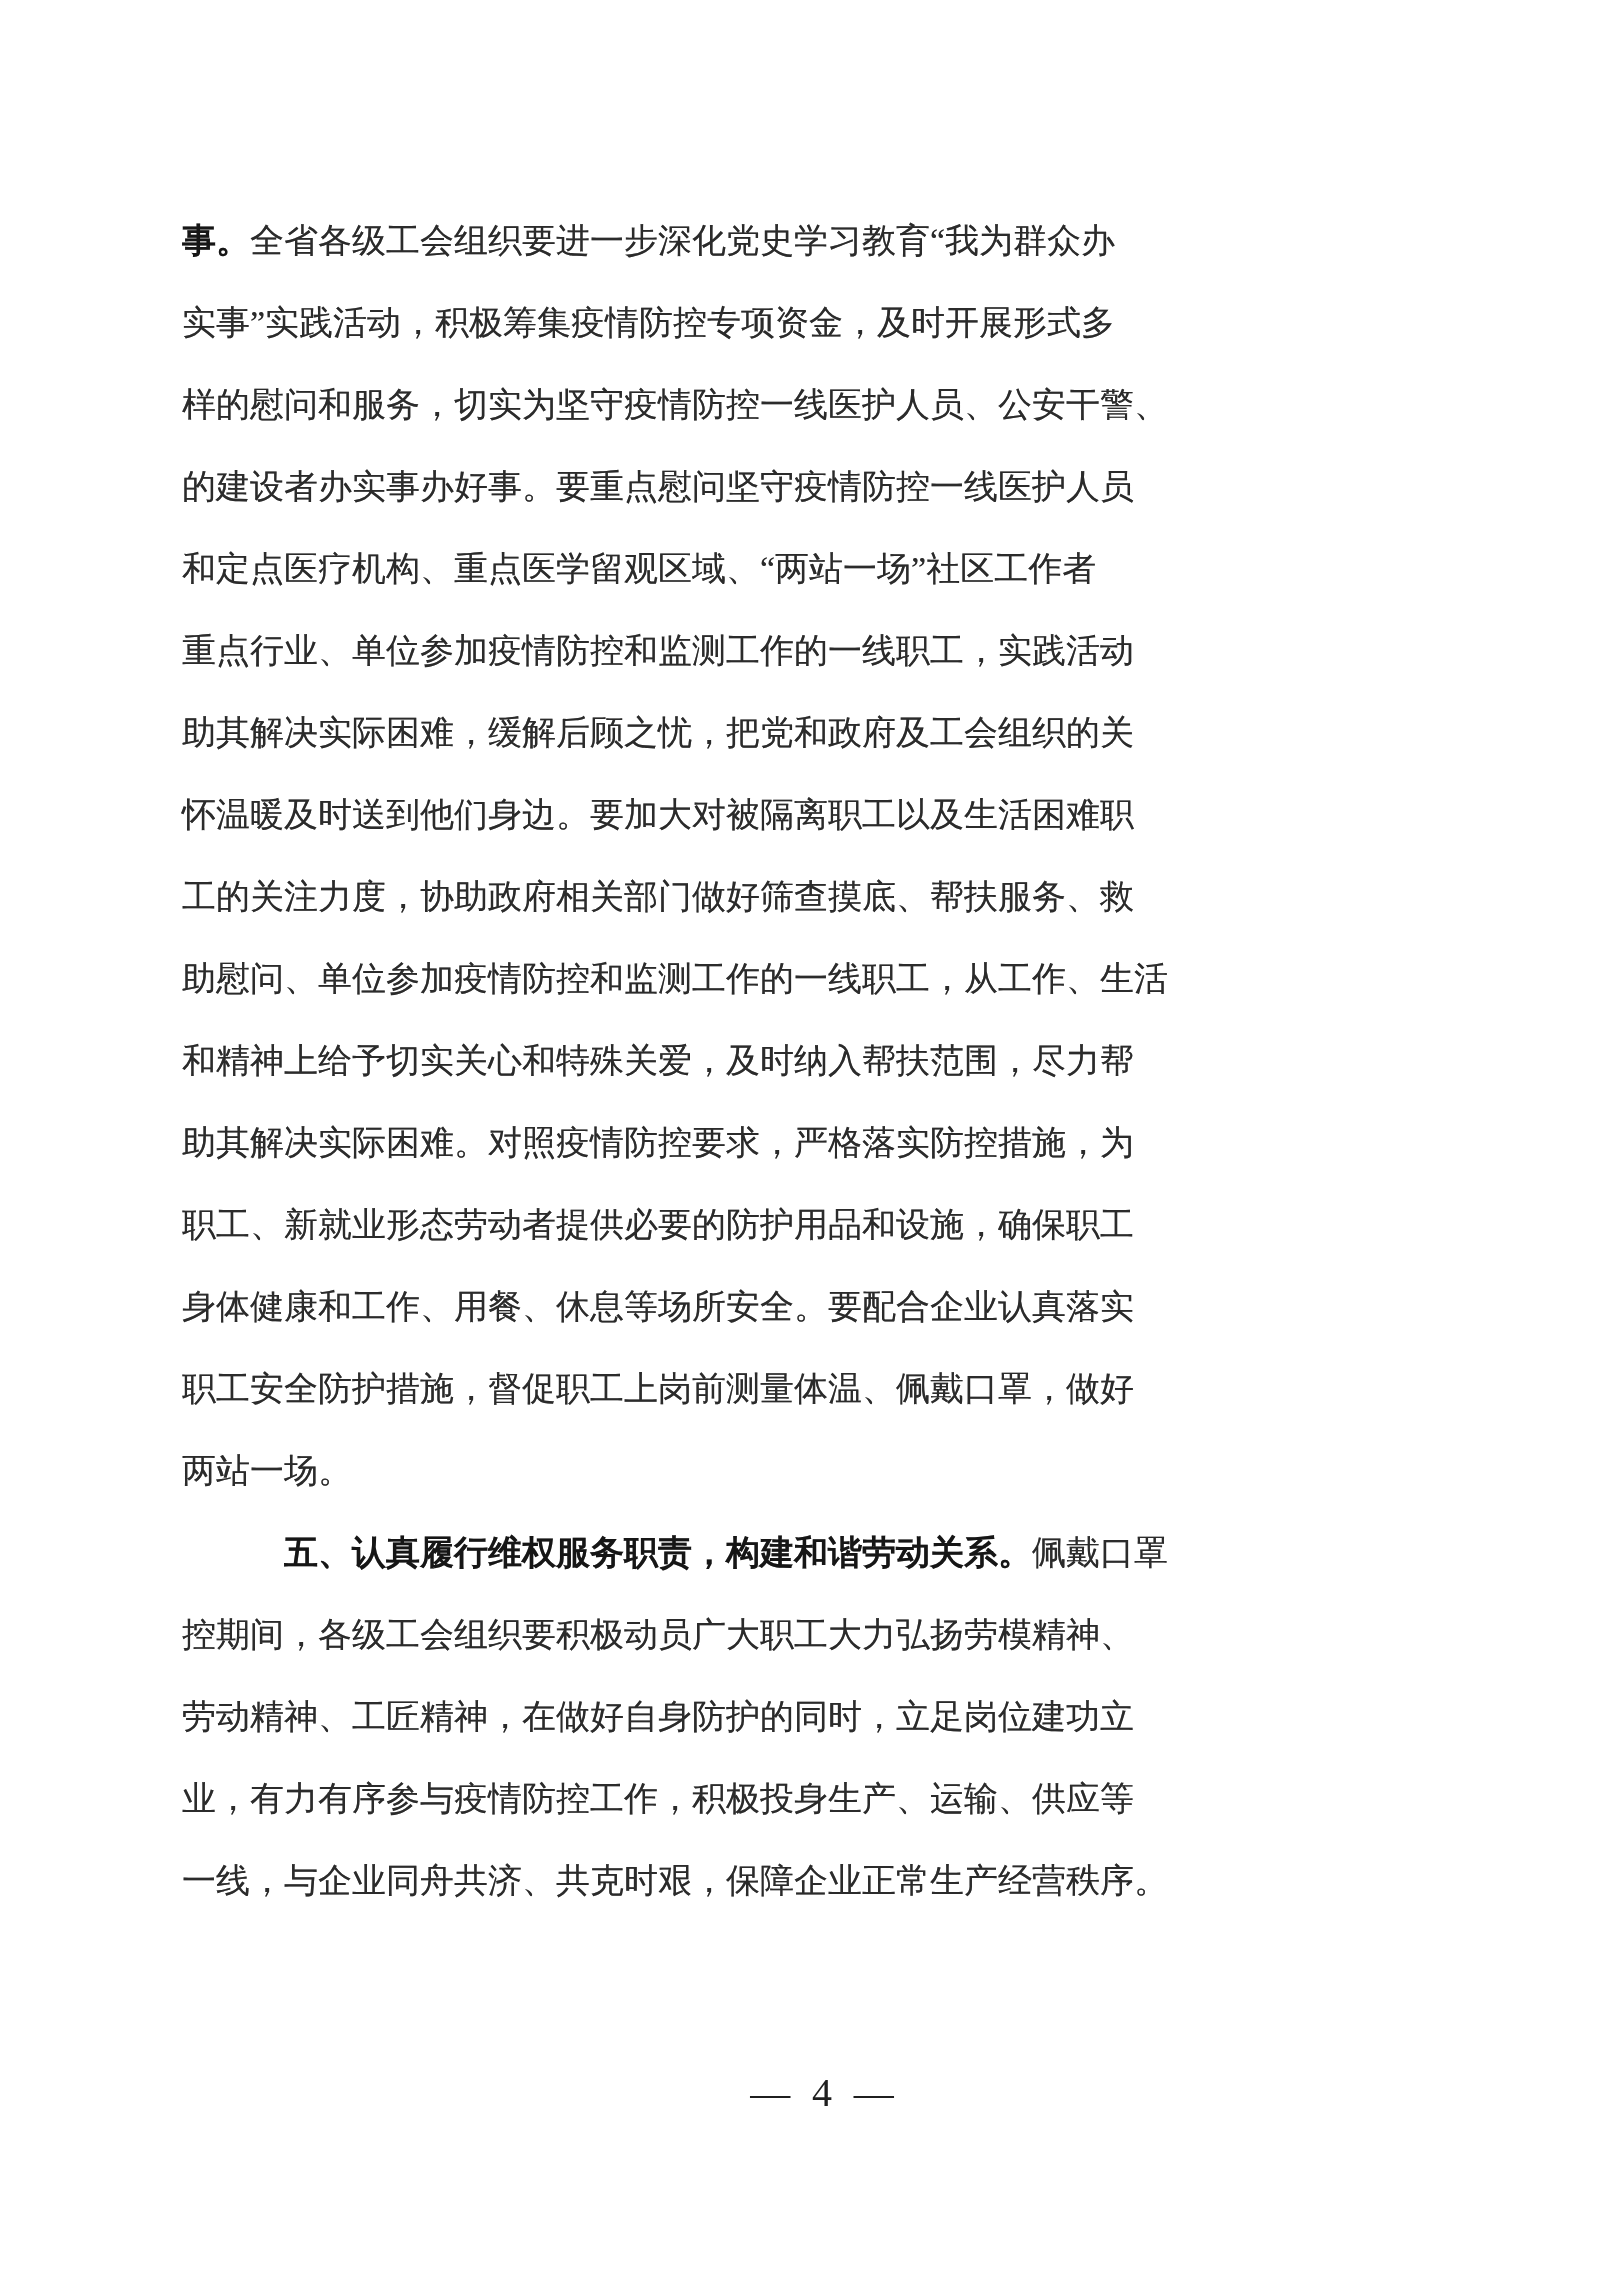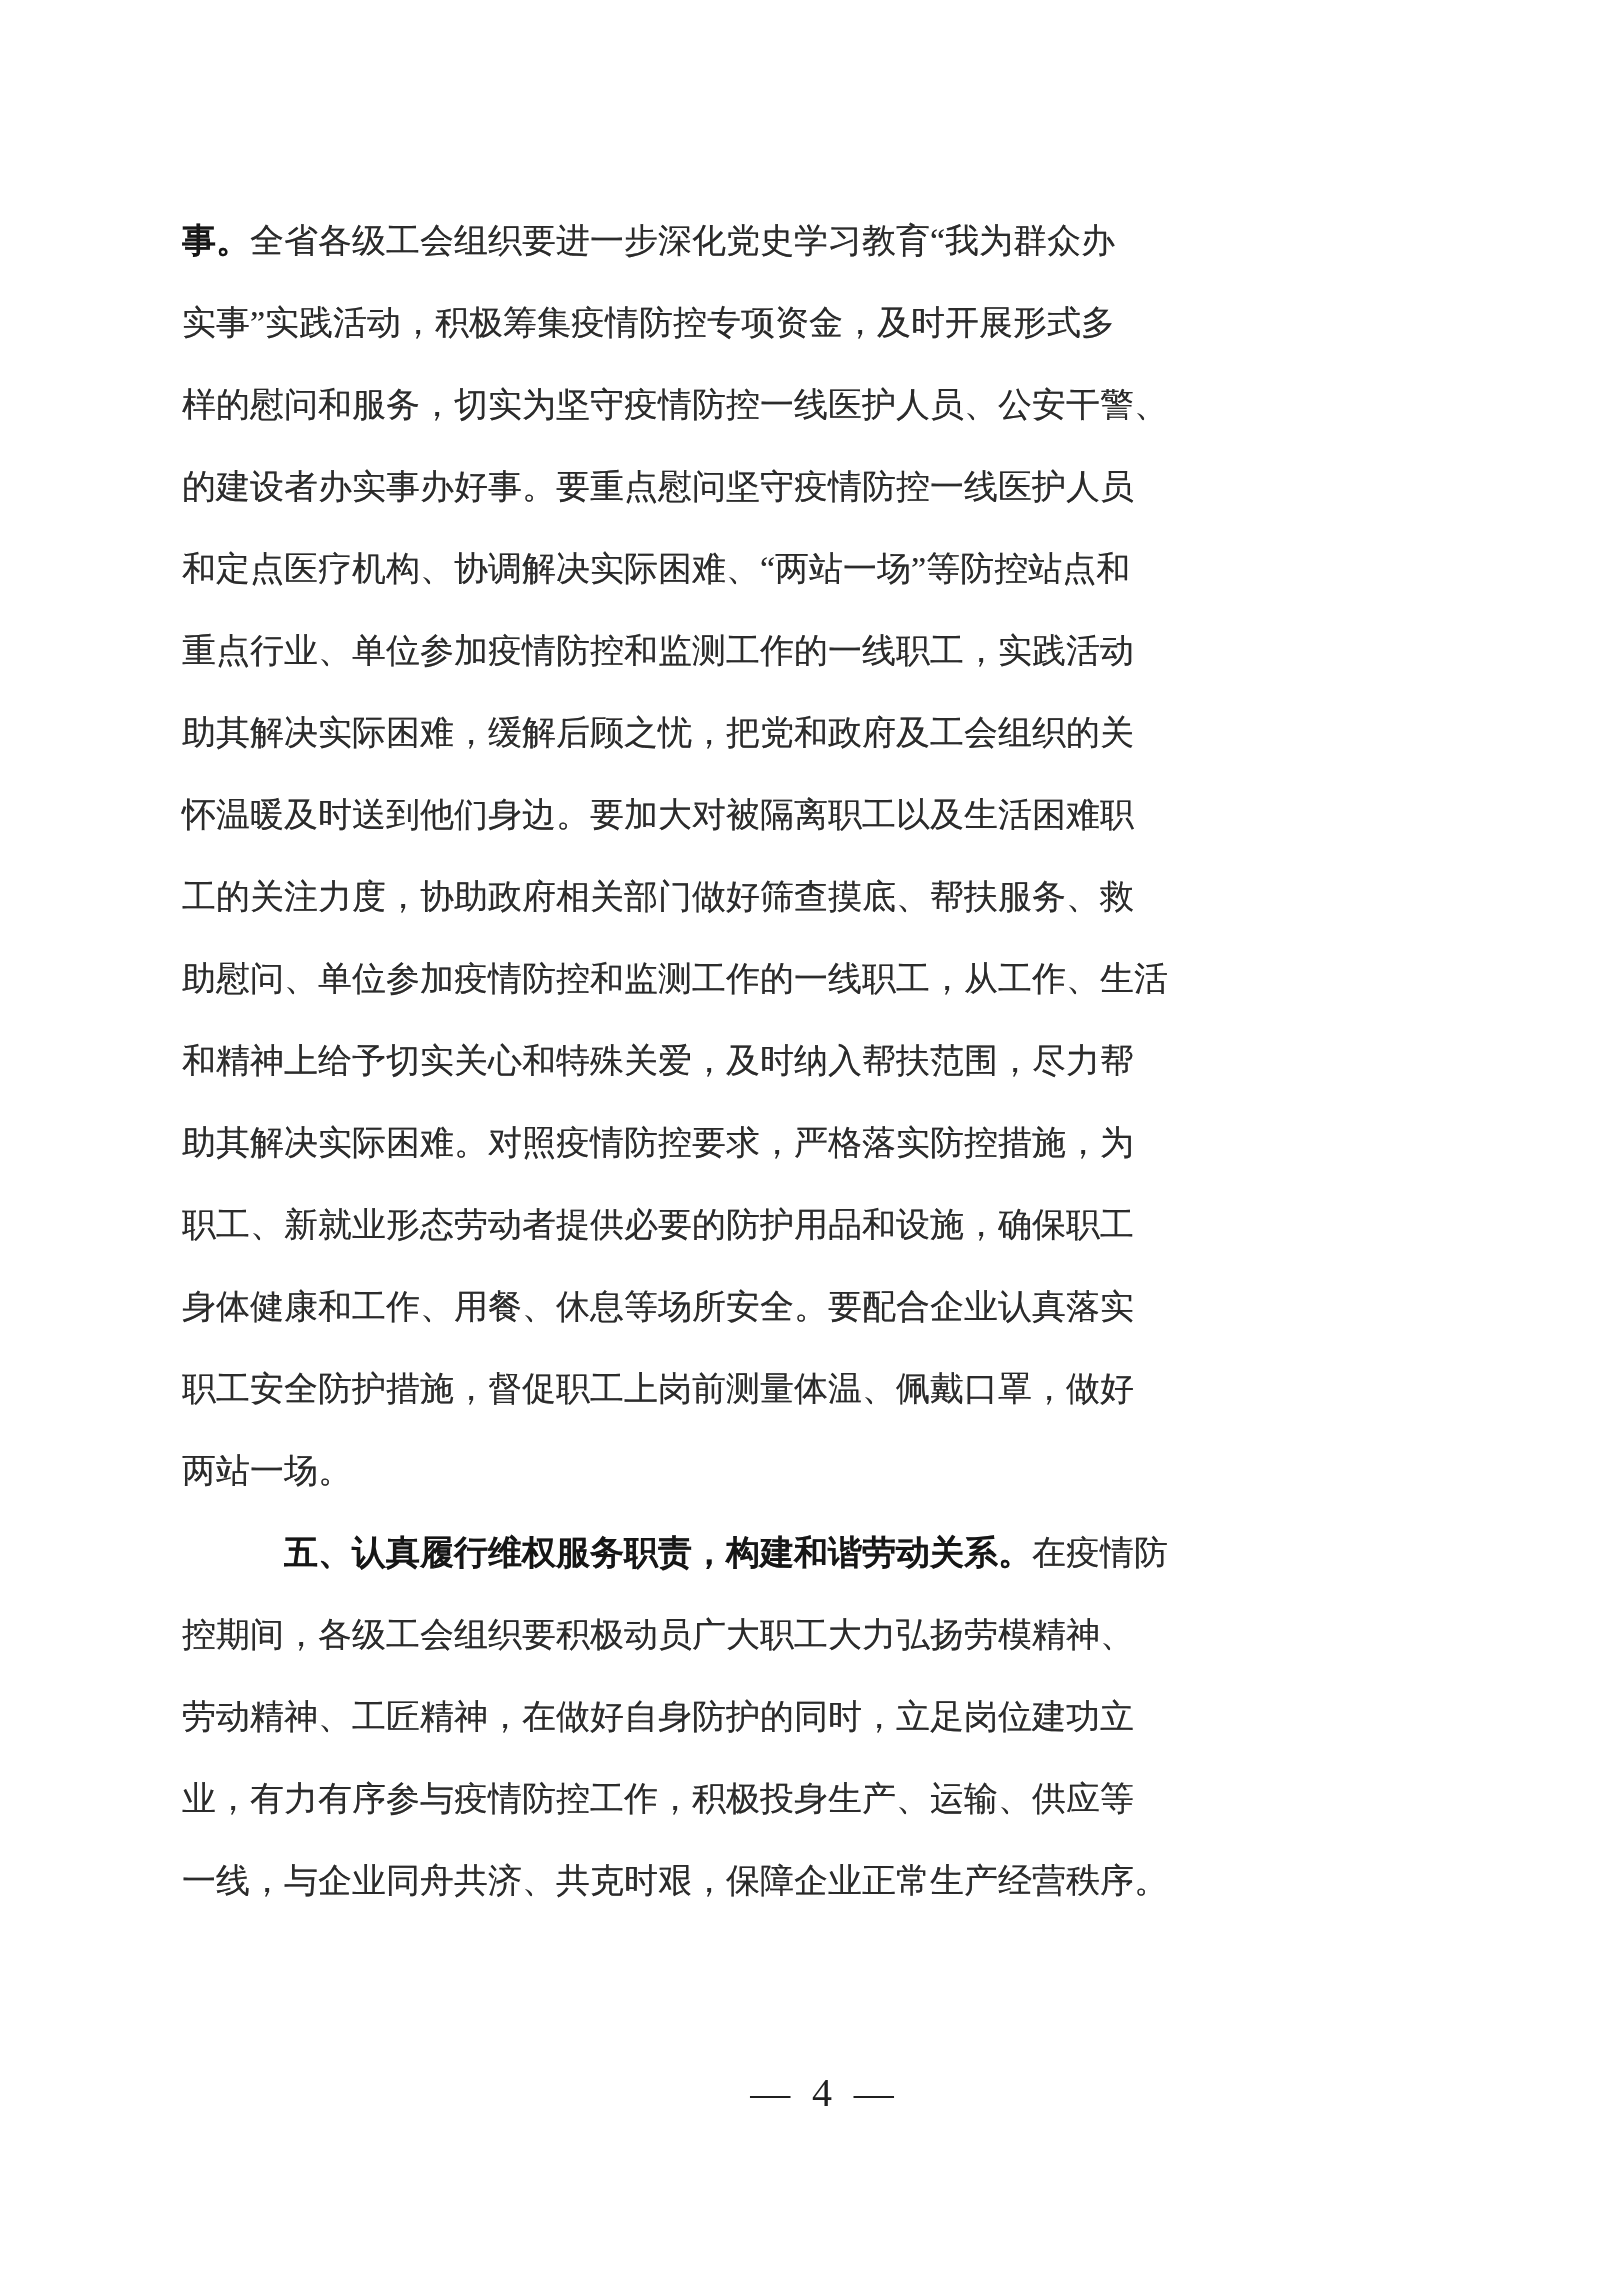--- a/index.html
+++ b/index.html
@@ -59,33 +59,33 @@
 </head>
 <body>
 
 <div class="paper"></div>
 
 <div class="doc-text">
   <div class="line"><span class="b">事。</span><span>全省各级工会组织要进一步深化党史学习教育“我为群众办</span></div>
   <div class="line"><span>实事”实践活动，积极筹集疫情防控专项资金，及时开展形式多</span></div>
   <div class="line"><span>样的慰问和服务，切实为坚守疫情防控一线医护人员、公安干警、</span></div>
   <div class="line"><span>的建设者办实事办好事。要重点慰问坚守疫情防控一线医护人员</span></div>
-  <div class="line"><span>和定点医疗机构、协调解决实际困难、“两站一场”等防控站点和</span></div>
+  <div class="line"><span>和定点医疗机构、重点医学留观区域、“两站一场”社区工作者</span></div>
   <div class="line"><span>重点行业、单位参加疫情防控和监测工作的一线职工，实践活动</span></div>
   <div class="line"><span>助其解决实际困难，缓解后顾之忧，把党和政府及工会组织的关</span></div>
   <div class="line"><span>怀温暖及时送到他们身边。要加大对被隔离职工以及生活困难职</span></div>
   <div class="line"><span>工的关注力度，协助政府相关部门做好筛查摸底、帮扶服务、救</span></div>
   <div class="line"><span>助慰问、单位参加疫情防控和监测工作的一线职工，从工作、生活</span></div>
   <div class="line"><span>和精神上给予切实关心和特殊关爱，及时纳入帮扶范围，尽力帮</span></div>
   <div class="line"><span>助其解决实际困难。对照疫情防控要求，严格落实防控措施，为</span></div>
   <div class="line"><span>职工、新就业形态劳动者提供必要的防护用品和设施，确保职工</span></div>
   <div class="line"><span>身体健康和工作、用餐、休息等场所安全。要配合企业认真落实</span></div>
   <div class="line"><span>职工安全防护措施，督促职工上岗前测量体温、佩戴口罩，做好</span></div>
   <div class="line"><span>两站一场。</span></div>
-  <div class="line indent"><span class="b">五、认真履行维权服务职责，构建和谐劳动关系。</span><span>在疫情防</span></div>
+  <div class="line indent"><span class="b">五、认真履行维权服务职责，构建和谐劳动关系。</span><span>佩戴口罩</span></div>
   <div class="line"><span>控期间，各级工会组织要积极动员广大职工大力弘扬劳模精神、</span></div>
   <div class="line"><span>劳动精神、工匠精神，在做好自身防护的同时，立足岗位建功立</span></div>
   <div class="line"><span>业，有力有序参与疫情防控工作，积极投身生产、运输、供应等</span></div>
   <div class="line"><span>一线，与企业同舟共济、共克时艰，保障企业正常生产经营秩序。</span></div>
 </div>
 
 <div class="page-number">— 4 —</div>
 
 
 </body></html>

